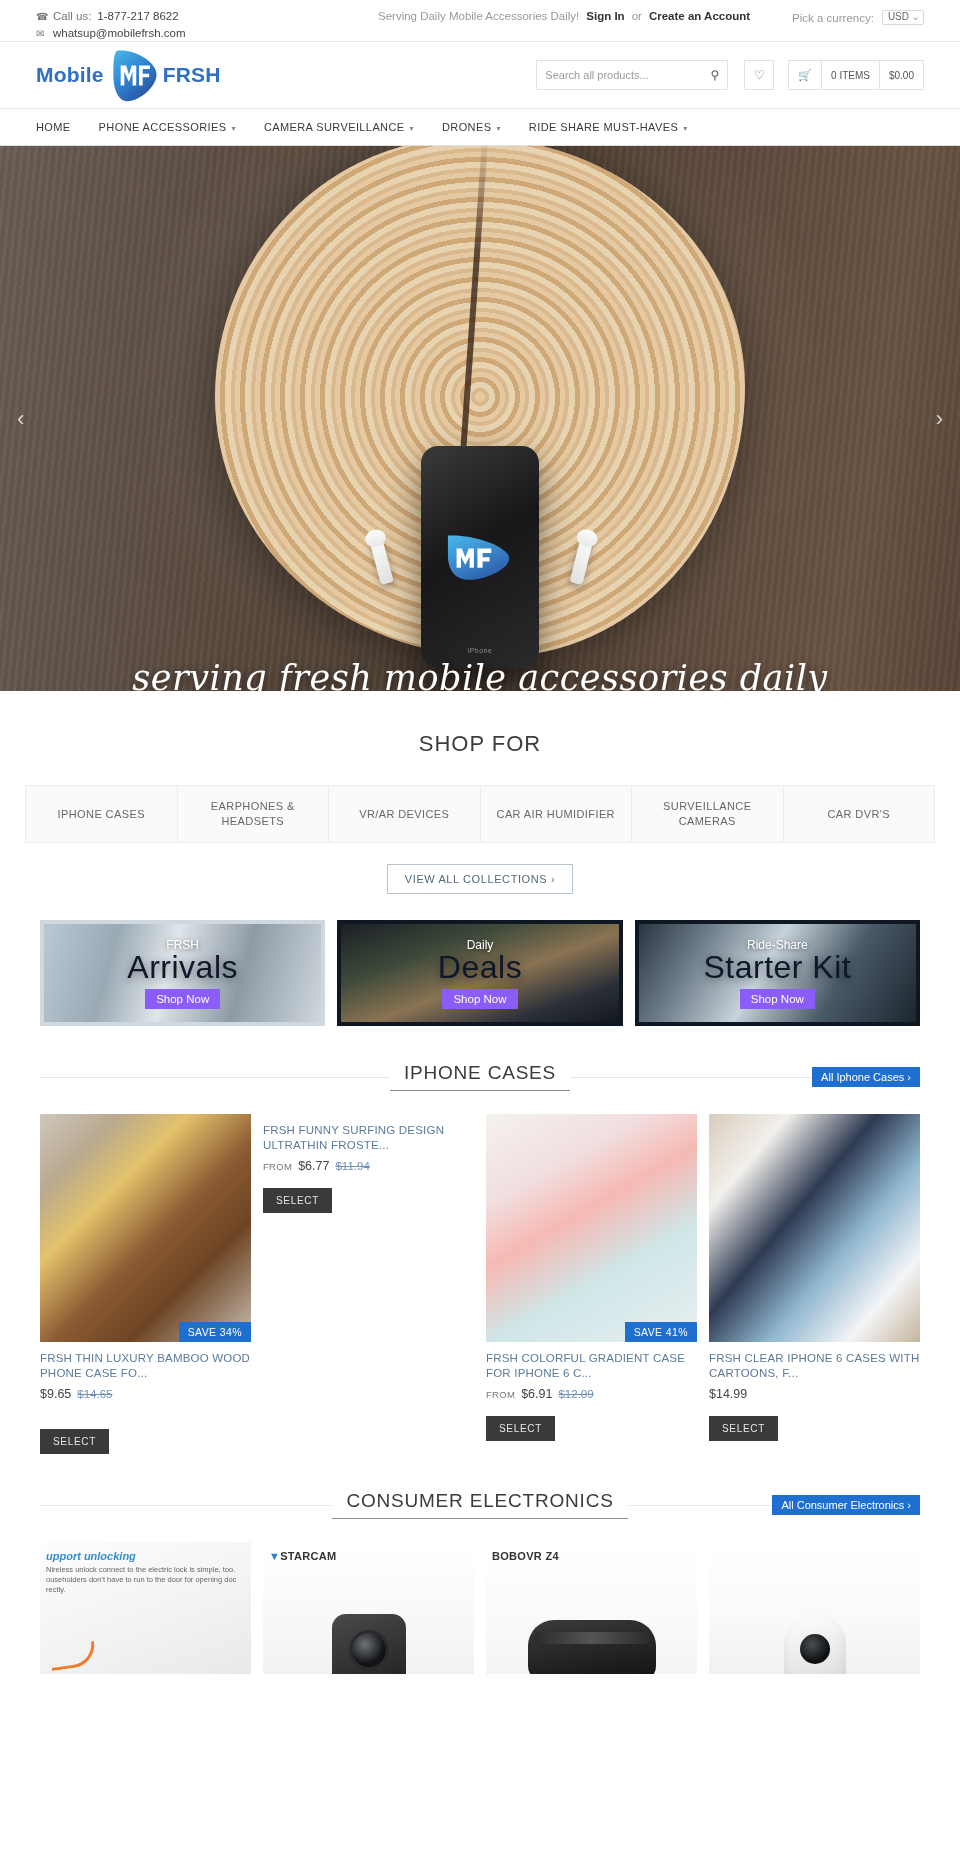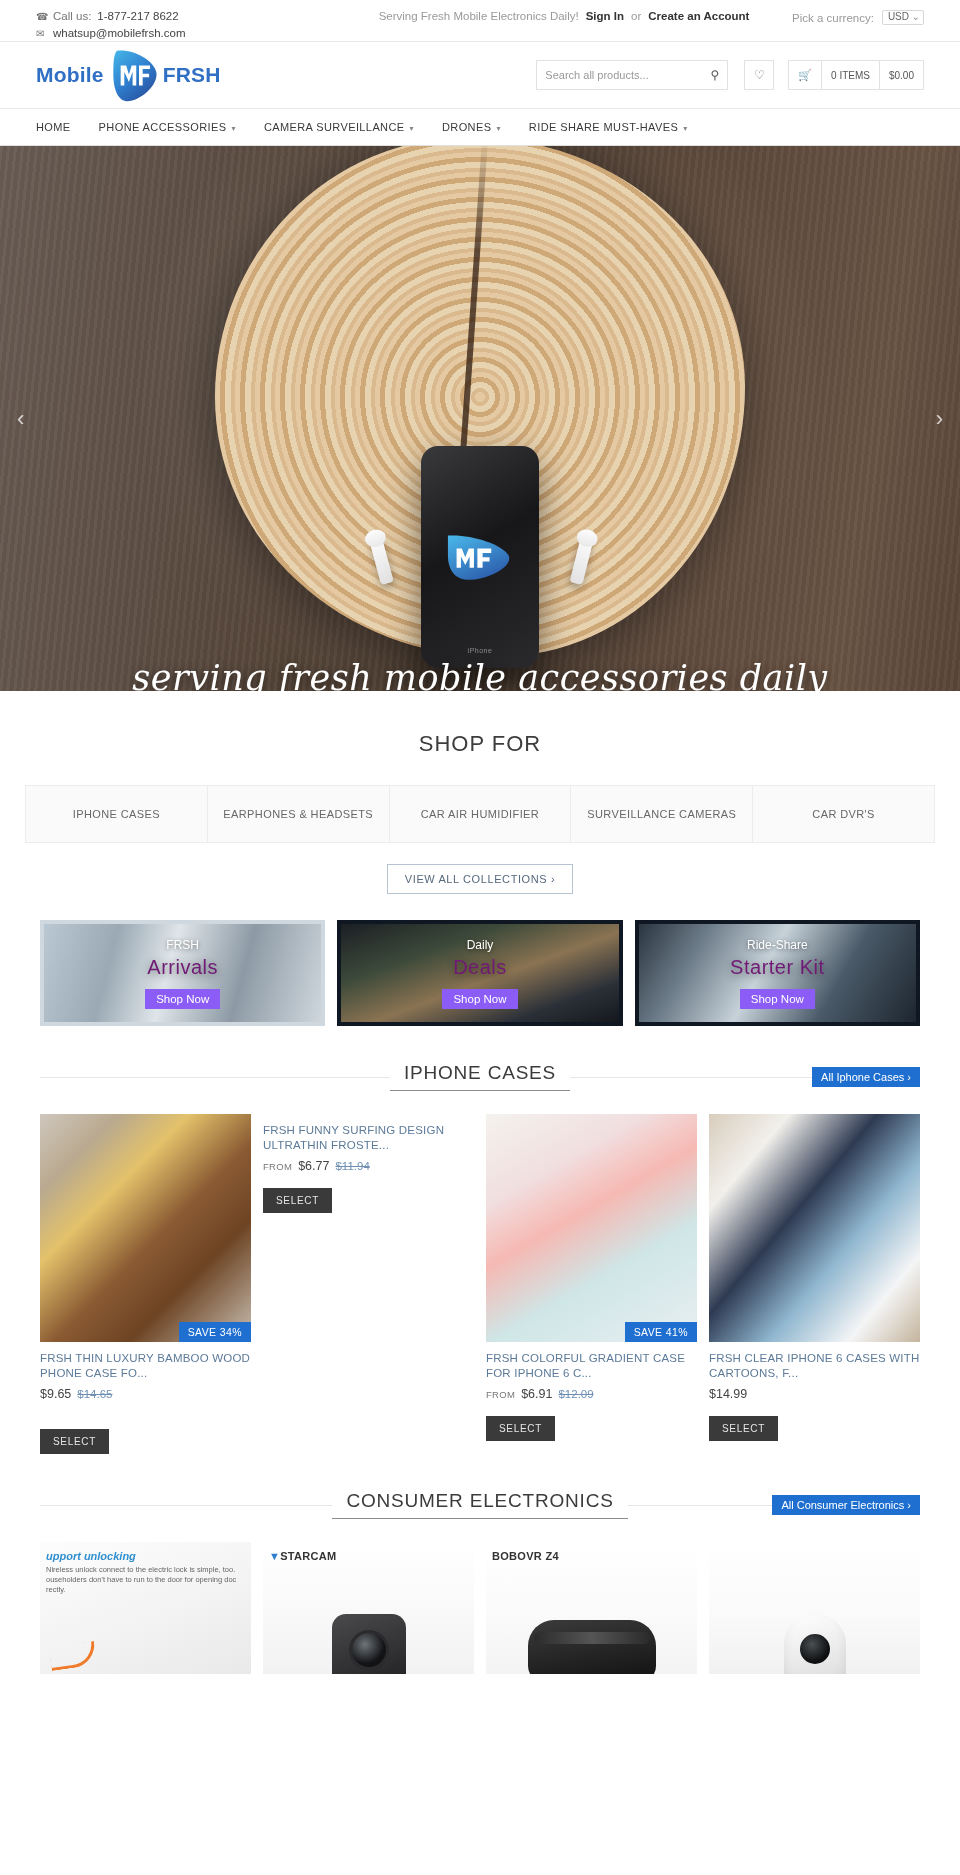--- a/index.html
+++ b/index.html
@@ -322,21 +322,21 @@
     background: linear-gradient(120deg,#2a3540 0%,#6e7d8a 22%,#c7d2d9 45%,#4a5a68 70%,#1d262f 100%);
   }
   .promo-sub {
     position: relative;
     color: #fff; font-size: 12px;
     text-shadow: 0 1px 4px rgba(0,0,0,.5);
     margin-bottom: -4px;
   }
   .promo-title {
     position: relative;
-    color: #701a75; font-size: 20px; font-weight: normal;
+    color: #0f172a; font-size: 32px; font-weight: normal;
     letter-spacing: .5px;
     text-shadow: 0 2px 8px rgba(0,0,0,.45);
     line-height: 38px;
   }
   .promo-btn {
     position: relative;
     margin-top: 3px;
     background: #8b5cf6;
     color: #fff;
     font-size: 11.5px;
@@ -510,21 +510,21 @@
         <span class="tb-label">Call us:</span>
         <span class="tb-strong">1-877-217 8622</span>
       </div>
       <div class="tb-line">
         <span class="tb-ico">✉</span>
         <span class="tb-email">whatsup@mobilefrsh.com</span>
       </div>
     </div>
 
     <div class="topbar-center">
-      <span class="tb-tagline">Serving Fresh Mobile Electronics Daily!</span>
+      <span class="tb-tagline">Serving Daily Mobile Accessories Daily!</span>
       <span class="tb-link">Sign In</span>
       <span class="tb-or">or</span>
       <span class="tb-link">Create an Account</span>
     </div>
 
     <div class="topbar-right">
       <span>Pick a currency:</span>
       <span class="currency-select">USD</span>
     </div>
   </div>
@@ -610,20 +610,21 @@
     </div>
     <div class="hero-script">serving fresh mobile accessories daily</div>
     <div class="hero-arrow prev">‹</div>
     <div class="hero-arrow next">›</div>
   </div>
 
   <h2 class="shopfor-title">SHOP FOR</h2>
   <div class="cat-strip">
     <div class="cat-cell">IPHONE CASES</div>
     <div class="cat-cell">EARPHONES &amp; HEADSETS</div>
+    <div class="cat-cell">VR/AR DEVICES</div>
     <div class="cat-cell">CAR AIR HUMIDIFIER</div>
     <div class="cat-cell">SURVEILLANCE CAMERAS</div>
     <div class="cat-cell">CAR DVR'S</div>
   </div>
   <div class="viewall-wrap">
     <span class="viewall">VIEW ALL COLLECTIONS ›</span>
   </div>
 
   <div class="promos">
     <div class="promo p1">

